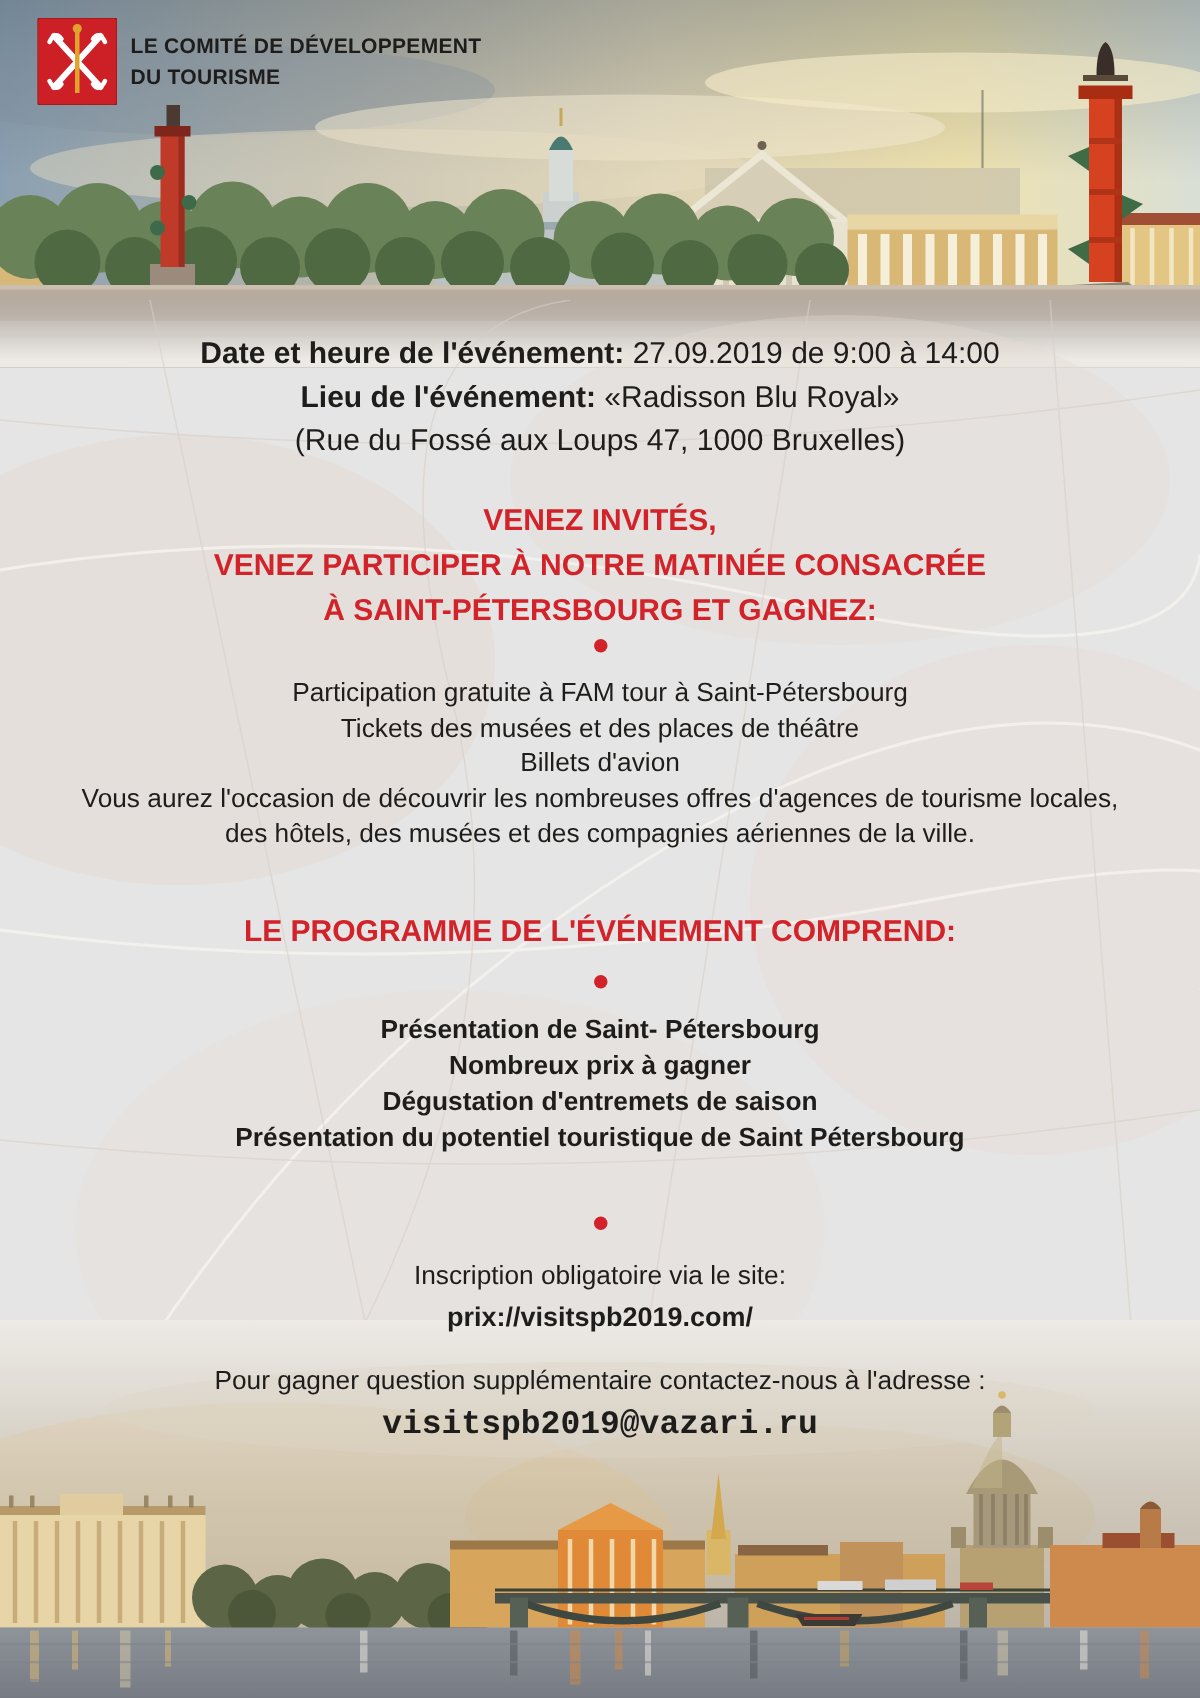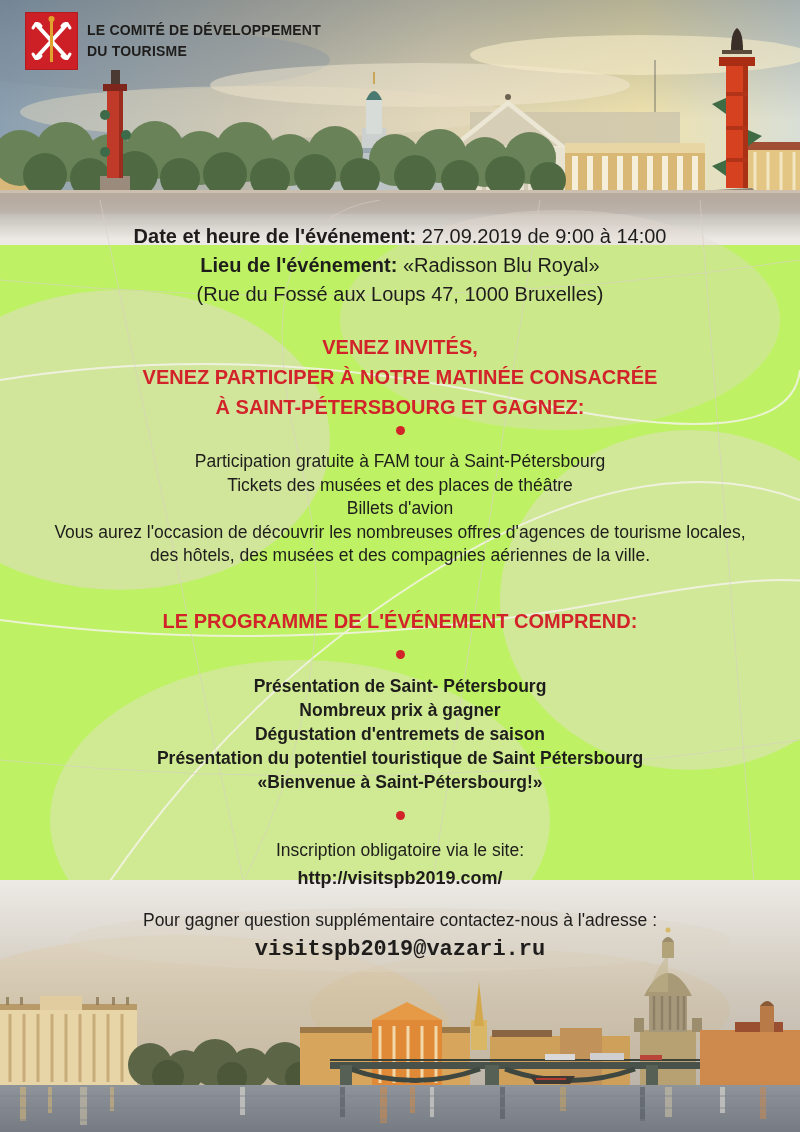--- a/index.html
+++ b/index.html
@@ -1,18 +1,18 @@
 <!DOCTYPE html>
 <html><head>
 <meta charset="utf-8">
 <style>
   html,body{margin:0;padding:0;background:#888;}
   .page{
     position:relative;width:800px;height:1132px;margin:0 auto;
-    background:#bef264;overflow:hidden;
+    background:#e5e5e5;overflow:hidden;
     font-family:"Liberation Sans", sans-serif;color:#1e1d1b;
   }
   svg{display:block;}
   .photo-top{position:absolute;top:0;left:0;width:800px;height:245px;}
   .map-bg{position:absolute;top:200px;left:0;width:800px;height:760px;}
   .photo-bottom{position:absolute;bottom:0;left:0;width:800px;height:252px;}
 
   .header{position:absolute;top:12px;left:25px;display:flex;align-items:flex-start;z-index:5;}
   .logo{width:53px;height:58px;flex:0 0 auto;}
   .header-text{margin-left:9px;padding-top:8px;}
@@ -252,28 +252,27 @@
 
     <div class="blk prog-head">LE PROGRAMME DE L'ÉVÉNEMENT COMPREND:</div>
 
     <div class="dot dot2"></div>
 
     <div class="blk program">
       <p>Présentation de Saint- Pétersbourg</p>
       <p>Nombreux prix à gagner</p>
       <p>Dégustation d'entremets de saison</p>
       <p>Présentation du potentiel touristique de Saint Pétersbourg</p>
-      <p>«Bienvenue à Saint-Pétersbourg!»</p>
     </div>
 
     <div class="dot dot3"></div>
 
     <div class="blk registration">
       <p style="margin:0">Inscription obligatoire via le site:</p>
-      <a class="url" href="#">http://visitspb2019.com/</a>
+      <a class="url" href="#">prix://visitspb2019.com/</a>
     </div>
 
     <div class="blk contact">
       <p style="margin:0">Pour gagner question supplémentaire contactez-nous à l'adresse :</p>
       <a class="email" href="#">visitspb2019@vazari.ru</a>
     </div>
 
   </main>
 
   <svg class="photo-bottom" viewBox="0 0 800 252" preserveAspectRatio="none">

